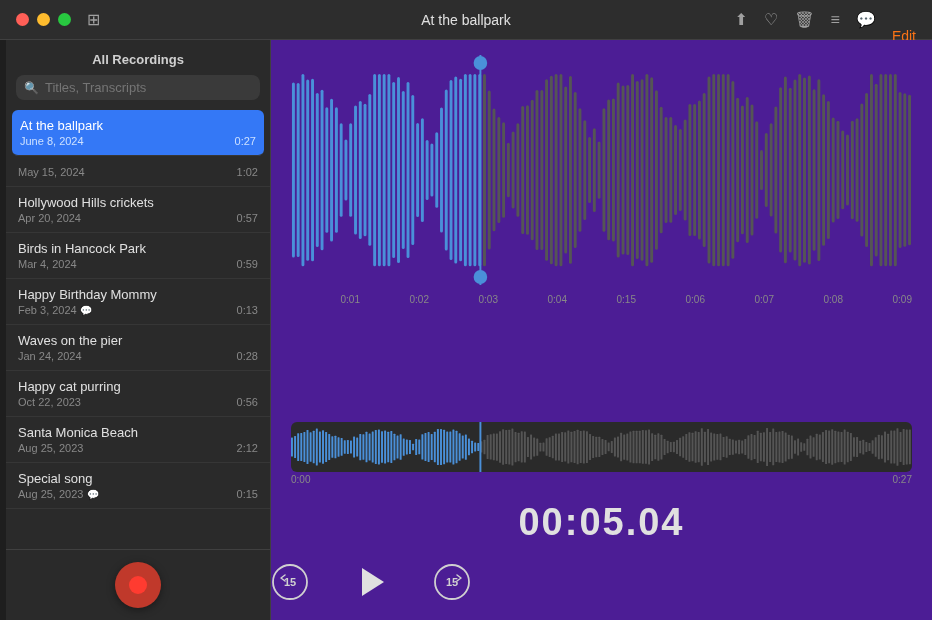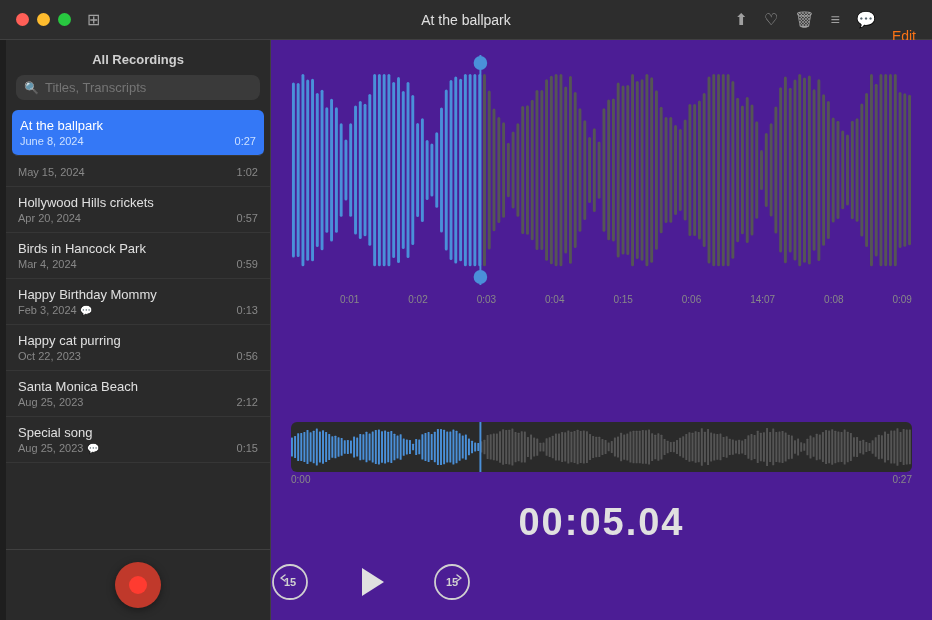--- a/index.html
+++ b/index.html
@@ -358,20 +358,27 @@
           <div class="recording-item-meta">
             <span class="meta-left">Mar 4, 2024</span>
             <span>0:59</span>
           </div>
         </div>
         <div class="recording-item">
           <div class="recording-item-title">Happy Birthday Mommy</div>
           <div class="recording-item-meta">
             <span class="meta-left">Feb 3, 2024<span class="transcript-icon"> 💬</span></span>
             <span>0:13</span>
+          </div>
+        </div>
+        <div class="recording-item">
+          <div class="recording-item-title">Waves on the pier</div>
+          <div class="recording-item-meta">
+            <span class="meta-left">Jan 24, 2024</span>
+            <span>0:28</span>
           </div>
         </div>
         <div class="recording-item">
           <div class="recording-item-title">Happy cat purring</div>
           <div class="recording-item-meta">
             <span class="meta-left">Oct 22, 2023</span>
             <span>0:56</span>
           </div>
         </div>
         <div class="recording-item">
@@ -537,21 +544,21 @@
           </svg>
       </div>
       <div class="time-ruler" id="time-ruler">
           <span></span>
           <span>0:01</span>
           <span>0:02</span>
           <span>0:03</span>
           <span>0:04</span>
           <span>0:15</span>
           <span>0:06</span>
-          <span>14:07</span>
+          <span>0:07</span>
           <span>0:08</span>
           <span>0:09</span>
         </div>
     </div>
 
     <div class="mini-waveform-container">
       <div class="mini-waveform-wrapper">
         <svg class="mini-waveform-svg" viewBox="0 0 640 50" preserveAspectRatio="none" id="mini-waveform-svg">
             <rect x="0.0" y="15.6" width="2" height="18.8" rx="0.5" fill="#4a90d9"></rect>
             <rect x="3.2" y="14.1" width="2" height="21.9" rx="0.5" fill="#4a90d9"></rect>

